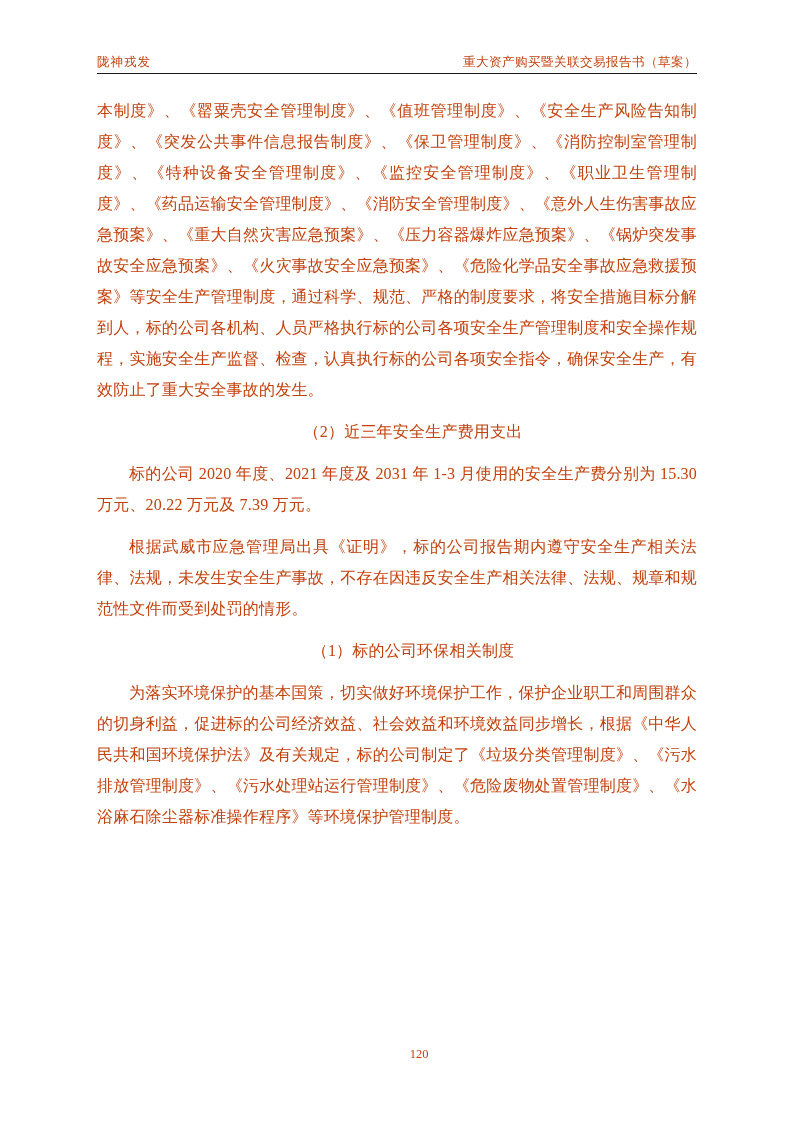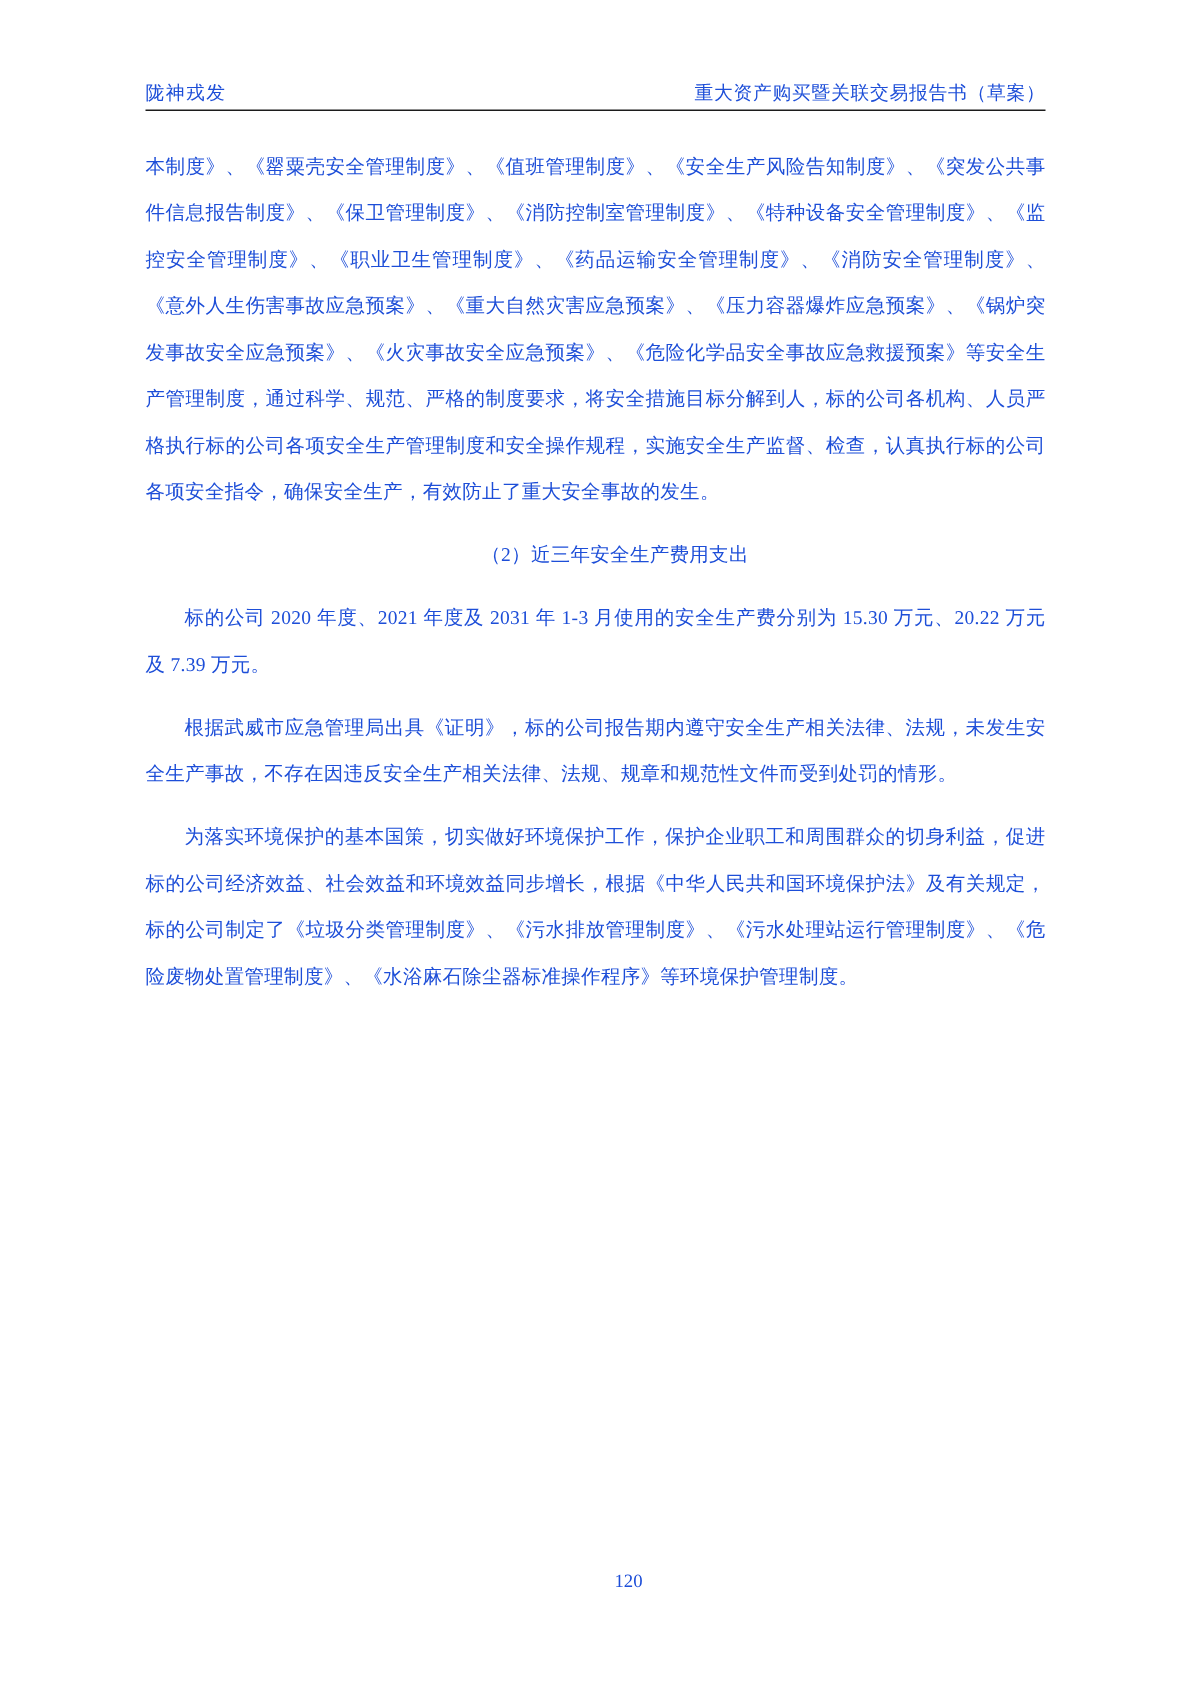--- a/index.html
+++ b/index.html
@@ -9,42 +9,42 @@
   }
   .page {
     position: relative;
     width: 793px;
     height: 1122px;
     margin: 0 auto;
     background: #ffffff;
     box-sizing: border-box;
     padding: 0 96px 0 97px;
     font-family: "Liberation Serif", "DejaVu Serif", serif;
-    color: #1d4ed8;
+    color: #c2410c;
     overflow: hidden;
   }
   .header {
     display: flex;
     justify-content: space-between;
     align-items: flex-end;
     padding-top: 54px;
     padding-bottom: 3px;
     border-bottom: 1.5px solid #1c1c1c;
     font-size: 12.5px;
     line-height: 16px;
   }
   .header .h-left {
     letter-spacing: 1px;
   }
   .header .h-right {
     letter-spacing: 0.5px;
   }
   .doc-body {
     margin-top: 21px;
-    font-size: 13px;
+    font-size: 16px;
     line-height: 31px;
     text-align: justify;
     letter-spacing: 0.2px;
   }
   .para {
     margin: 0 0 11px 0;
     text-indent: 2em;
   }
   .para.no-indent {
     text-indent: 0;
@@ -72,20 +72,21 @@
   <div class="header">
     <span class="h-left">陇神戎发</span>
     <span class="h-right">重大资产购买暨关联交易报告书（草案）</span>
   </div>
 
   <div class="doc-body">
     <p class="para no-indent">本制度》、《罂粟壳安全管理制度》、《值班管理制度》、《安全生产风险告知制度》、《突发公共事件信息报告制度》、《保卫管理制度》、《消防控制室管理制度》、《特种设备安全管理制度》、《监控安全管理制度》、《职业卫生管理制度》、《药品运输安全管理制度》、《消防安全管理制度》、《意外人生伤害事故应急预案》、《重大自然灾害应急预案》、《压力容器爆炸应急预案》、《锅炉突发事故安全应急预案》、《火灾事故安全应急预案》、《危险化学品安全事故应急救援预案》等安全生产管理制度，通过科学、规范、严格的制度要求，将安全措施目标分解到人，标的公司各机构、人员严格执行标的公司各项安全生产管理制度和安全操作规程，实施安全生产监督、检查，认真执行标的公司各项安全指令，确保安全生产，有效防止了重大安全事故的发生。</p>
     <p class="para heading">（2）近三年安全生产费用支出</p>
     <p class="para">标的公司 2020 年度、2021 年度及 2031 年 1-3 月使用的安全生产费分别为 15.30 万元、20.22 万元及 7.39 万元。</p>
     <p class="para">根据武威市应急管理局出具《证明》，标的公司报告期内遵守安全生产相关法律、法规，未发生安全生产事故，不存在因违反安全生产相关法律、法规、规章和规范性文件而受到处罚的情形。</p>
+    <p class="para heading">（1）标的公司环保相关制度</p>
     <p class="para">为落实环境保护的基本国策，切实做好环境保护工作，保护企业职工和周围群众的切身利益，促进标的公司经济效益、社会效益和环境效益同步增长，根据《中华人民共和国环境保护法》及有关规定，标的公司制定了《垃圾分类管理制度》、《污水排放管理制度》、《污水处理站运行管理制度》、《危险废物处置管理制度》、《水浴麻石除尘器标准操作程序》等环境保护管理制度。</p>
   </div>
 
   <div class="footer">
     <span>120</span>
   </div>
 
 </div>
 
 </body></html>

